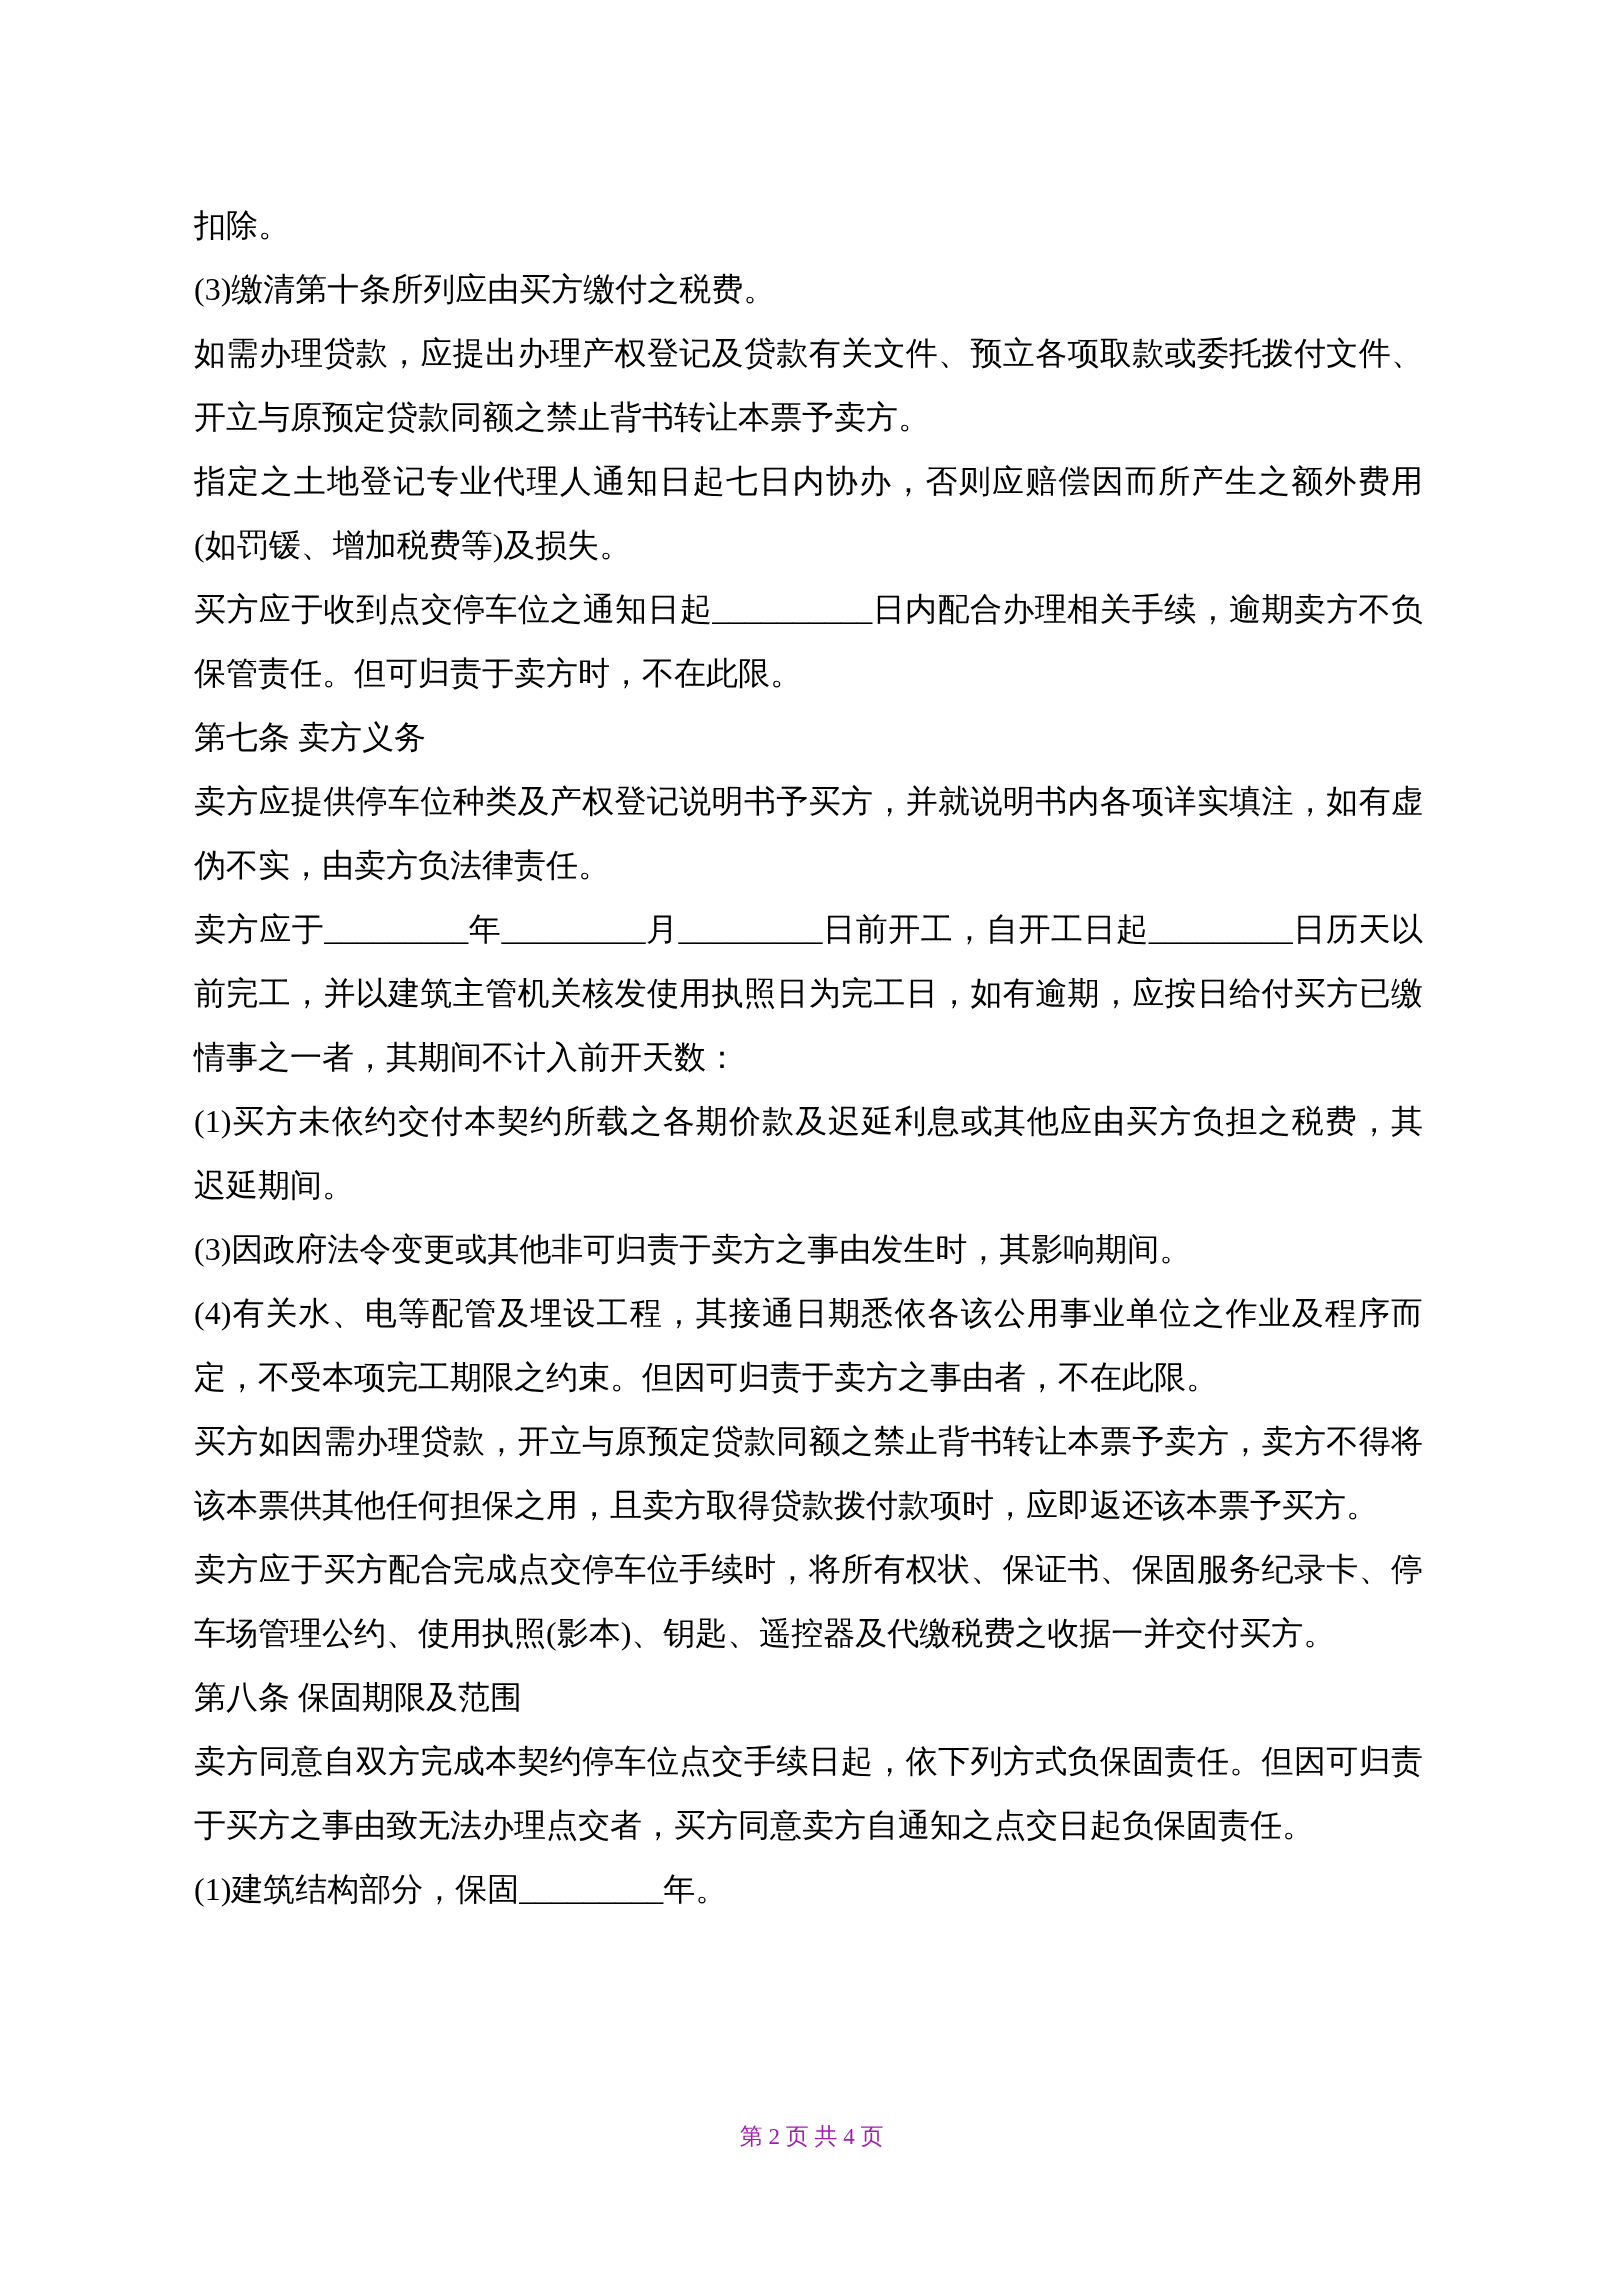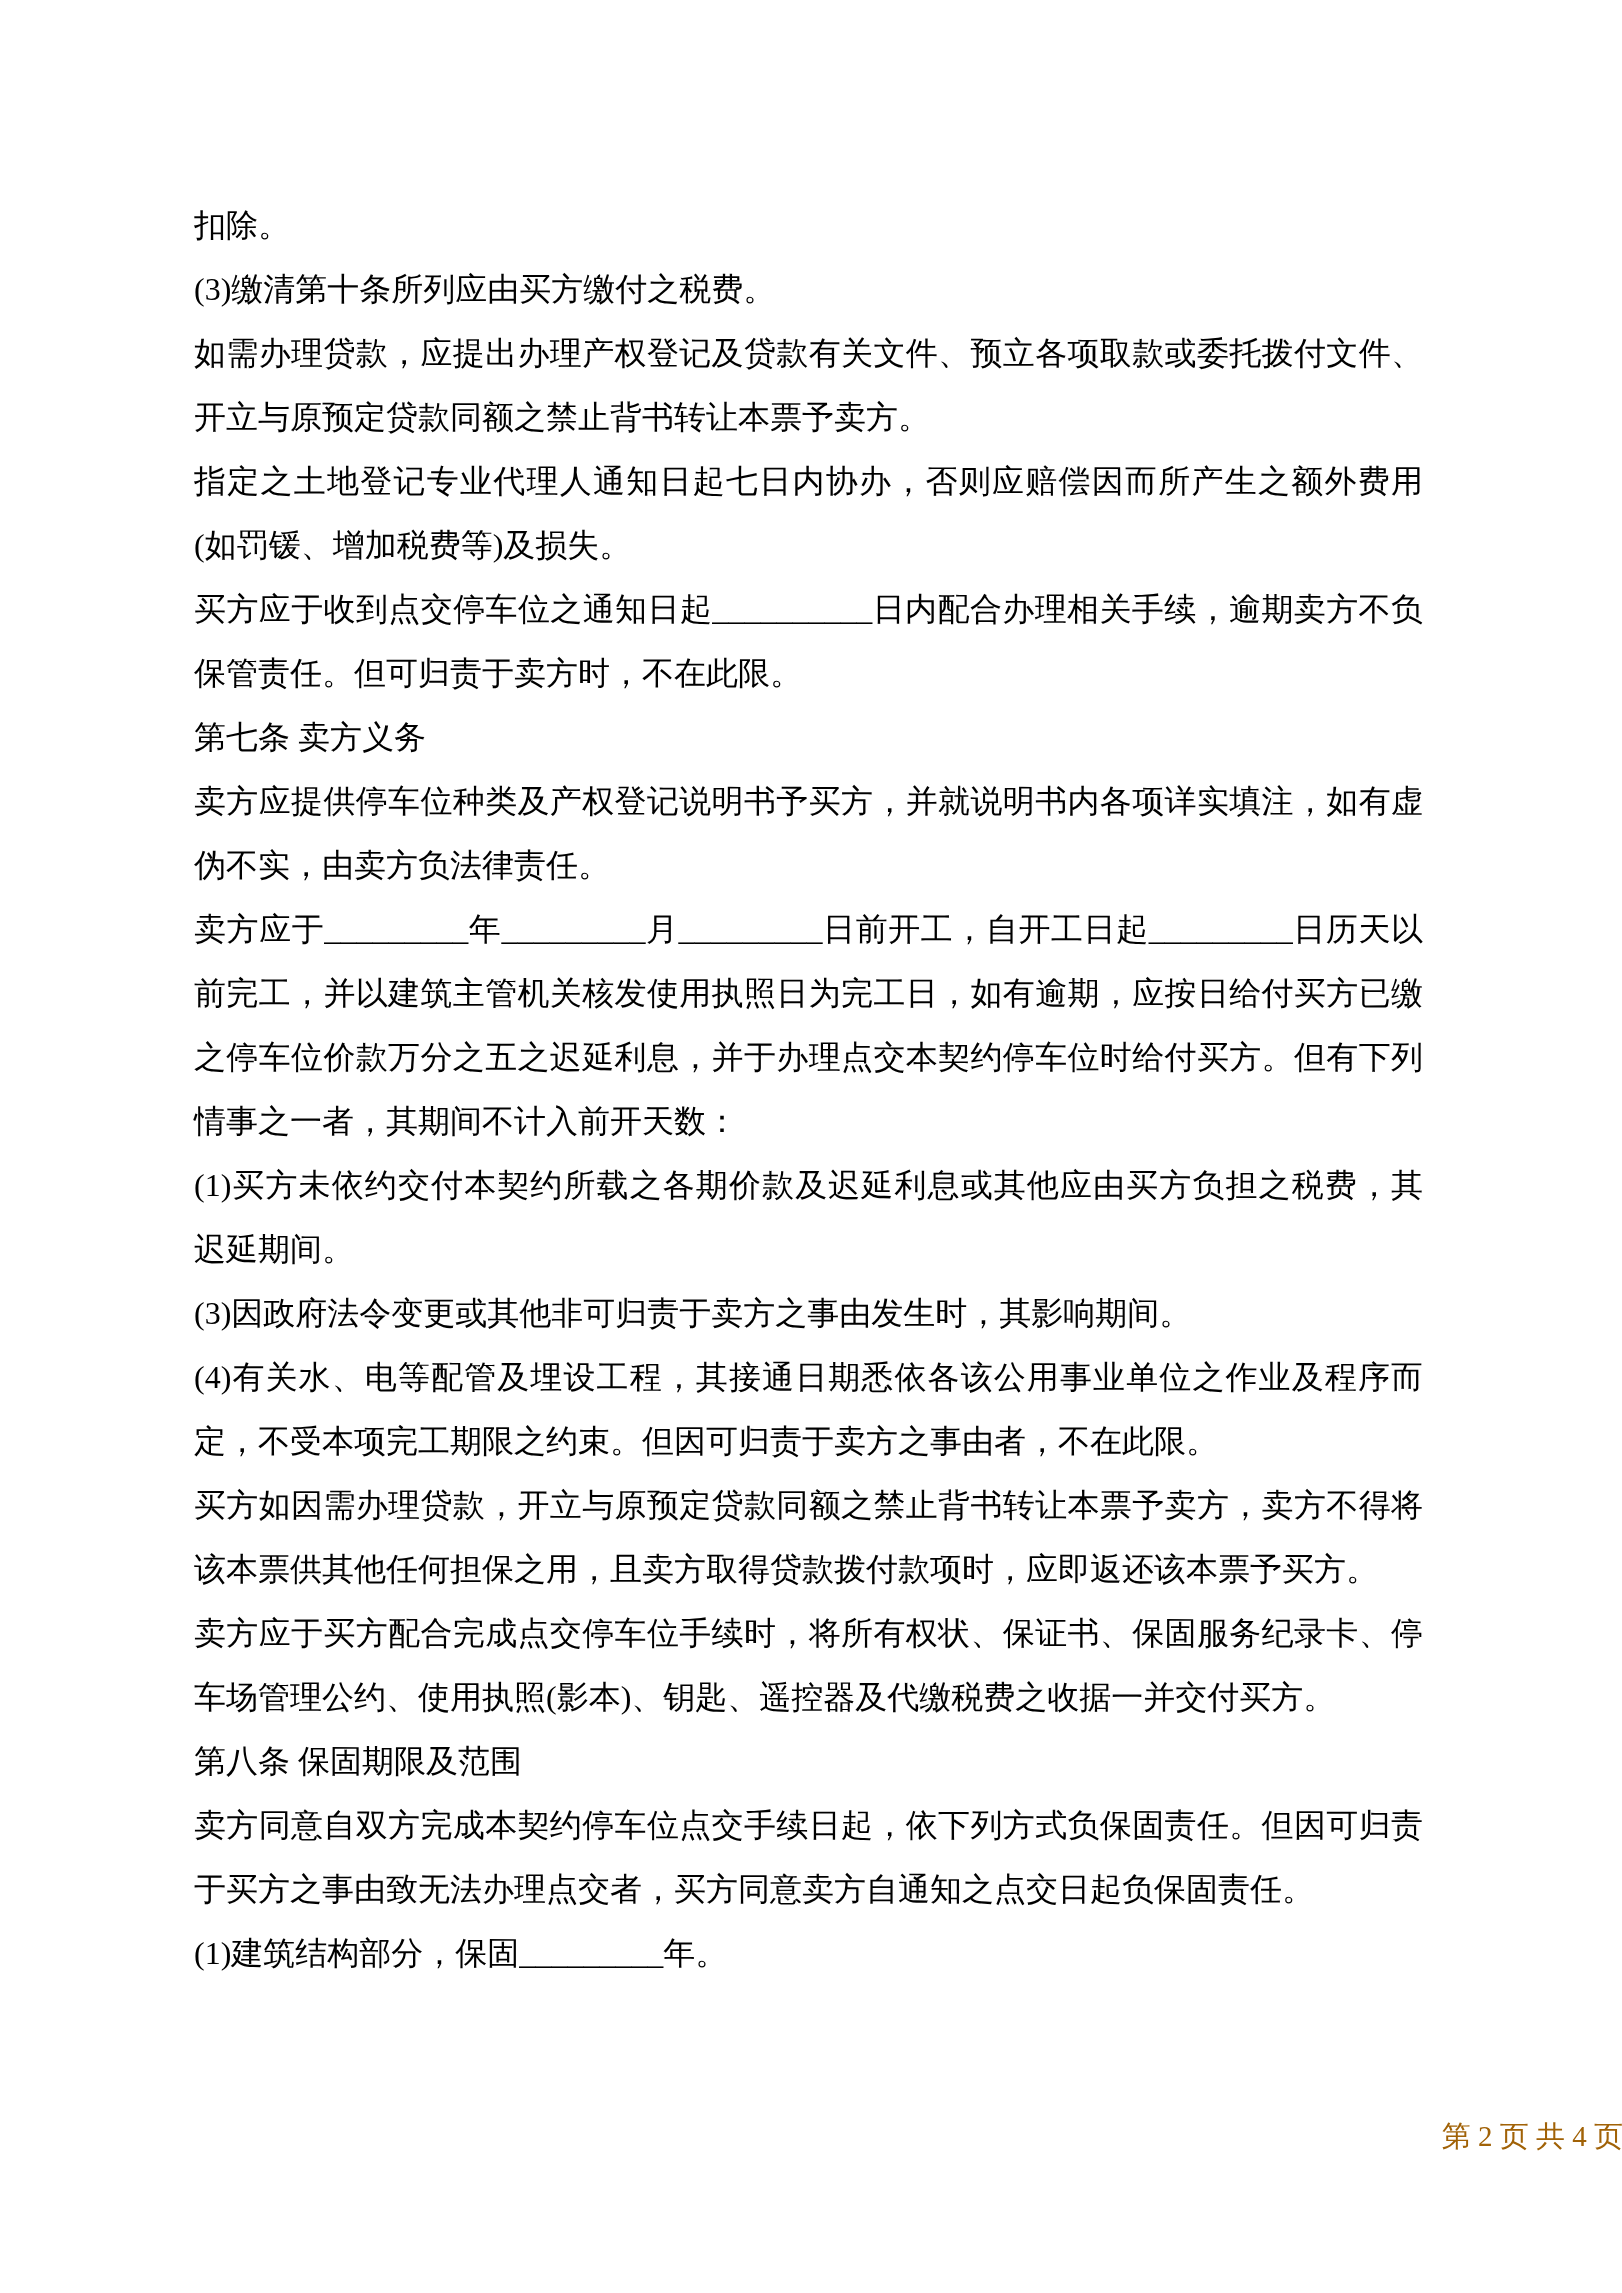--- a/index.html
+++ b/index.html
@@ -32,45 +32,44 @@
     color: #000000;
   }
   .line.full {
     text-align-last: justify;
   }
   .footer {
     position: absolute;
     left: 0;
     top: 2109px;
     width: 100%;
-    text-align: right;
-    font-size: 29px;
+    text-align: center;
+    font-size: 23px;
     line-height: 55px;
-    color: #a16207;
+    color: #a21caf;
   }
 </style>
 </head>
 <body>
 
 <div class="page">
   <div class="content" id="doc-lines">
       <div class="line">扣除。</div>
       <div class="line">(3)缴清第十条所列应由买方缴付之税费。</div>
       <div class="line full">如需办理贷款，应提出办理产权登记及贷款有关文件、预立各项取款或委托拨付文件、</div>
       <div class="line">开立与原预定贷款同额之禁止背书转让本票予卖方。</div>
       <div class="line full">指定之土地登记专业代理人通知日起七日内协办，否则应赔偿因而所产生之额外费用</div>
       <div class="line">(如罚锾、增加税费等)及损失。</div>
       <div class="line full">买方应于收到点交停车位之通知日起__________日内配合办理相关手续，逾期卖方不负</div>
       <div class="line">保管责任。但可归责于卖方时，不在此限。</div>
       <div class="line">第七条 卖方义务</div>
       <div class="line full">卖方应提供停车位种类及产权登记说明书予买方，并就说明书内各项详实填注，如有虚</div>
       <div class="line">伪不实，由卖方负法律责任。</div>
       <div class="line full">卖方应于_________年_________月_________日前开工，自开工日起_________日历天以</div>
       <div class="line full">前完工，并以建筑主管机关核发使用执照日为完工日，如有逾期，应按日给付买方已缴</div>
-      <div class="line full">之停车位价款万分之五之迟延利息，并于办理点交本契约停车位时给付买方。但有下列</div>
       <div class="line">情事之一者，其期间不计入前开天数：</div>
       <div class="line full">(1)买方未依约交付本契约所载之各期价款及迟延利息或其他应由买方负担之税费，其</div>
       <div class="line">迟延期间。</div>
       <div class="line">(3)因政府法令变更或其他非可归责于卖方之事由发生时，其影响期间。</div>
       <div class="line full">(4)有关水、电等配管及埋设工程，其接通日期悉依各该公用事业单位之作业及程序而</div>
       <div class="line">定，不受本项完工期限之约束。但因可归责于卖方之事由者，不在此限。</div>
       <div class="line full">买方如因需办理贷款，开立与原预定贷款同额之禁止背书转让本票予卖方，卖方不得将</div>
       <div class="line">该本票供其他任何担保之用，且卖方取得贷款拨付款项时，应即返还该本票予买方。</div>
       <div class="line full">卖方应于买方配合完成点交停车位手续时，将所有权状、保证书、保固服务纪录卡、停</div>
       <div class="line">车场管理公约、使用执照(影本)、钥匙、遥控器及代缴税费之收据一并交付买方。</div>

